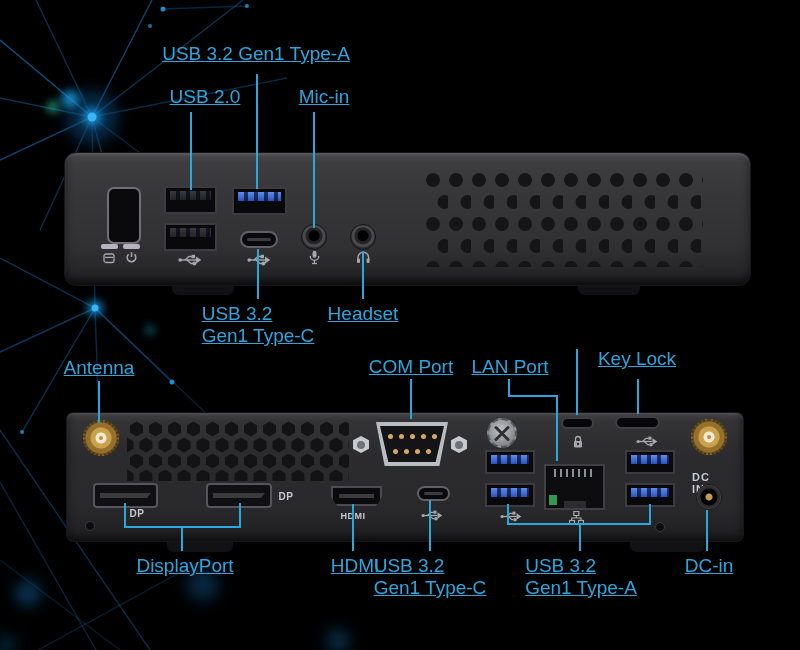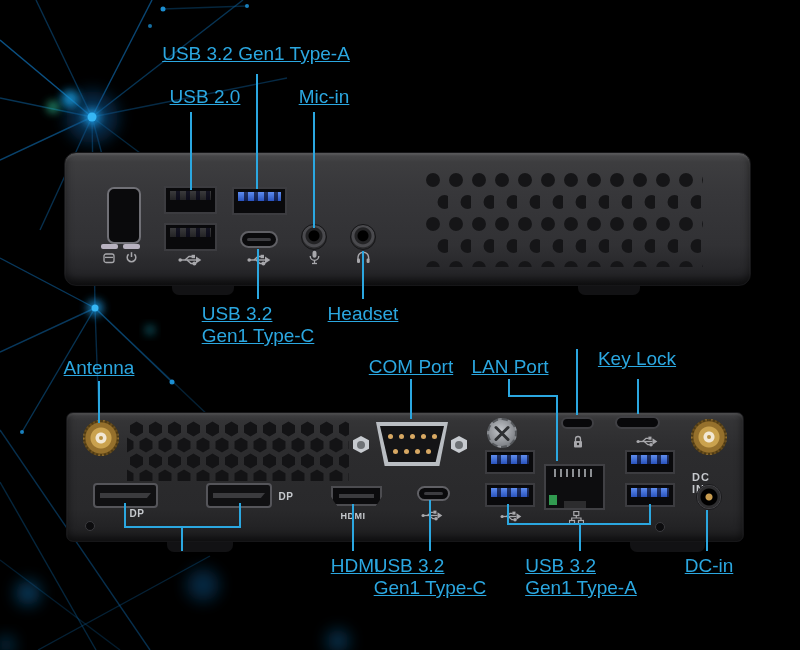--- a/index.html
+++ b/index.html
@@ -385,20 +385,21 @@
   <div class="callout" style="left:256px;top:43px">USB 3.2 Gen1 Type-A</div>
   <div class="callout" style="left:205px;top:86px">USB 2.0</div>
   <div class="callout" style="left:324px;top:86px">Mic-in</div>
   <div class="callout" style="left:258px;top:303px">USB 3.2
 Gen1 Type-C</div>
   <div class="callout" style="left:363px;top:303px">Headset</div>
   <div class="callout" style="left:99px;top:357px">Antenna</div>
   <div class="callout" style="left:411px;top:356px">COM Port</div>
   <div class="callout" style="left:510px;top:356px">LAN Port</div>
   <div class="callout" style="left:637px;top:348px">Key Lock</div>
+  <div class="callout" style="left:185px;top:555px">DisplayPort</div>
   <div class="callout" style="left:355px;top:555px">HDMI</div>
   <div class="callout" style="left:430px;top:555px">USB 3.2
 Gen1 Type-C</div>
   <div class="callout" style="left:581px;top:555px">USB 3.2
 Gen1 Type-A</div>
   <div class="callout" style="left:709px;top:555px">DC-in</div>
 
 </div>
 
 </body></html>

